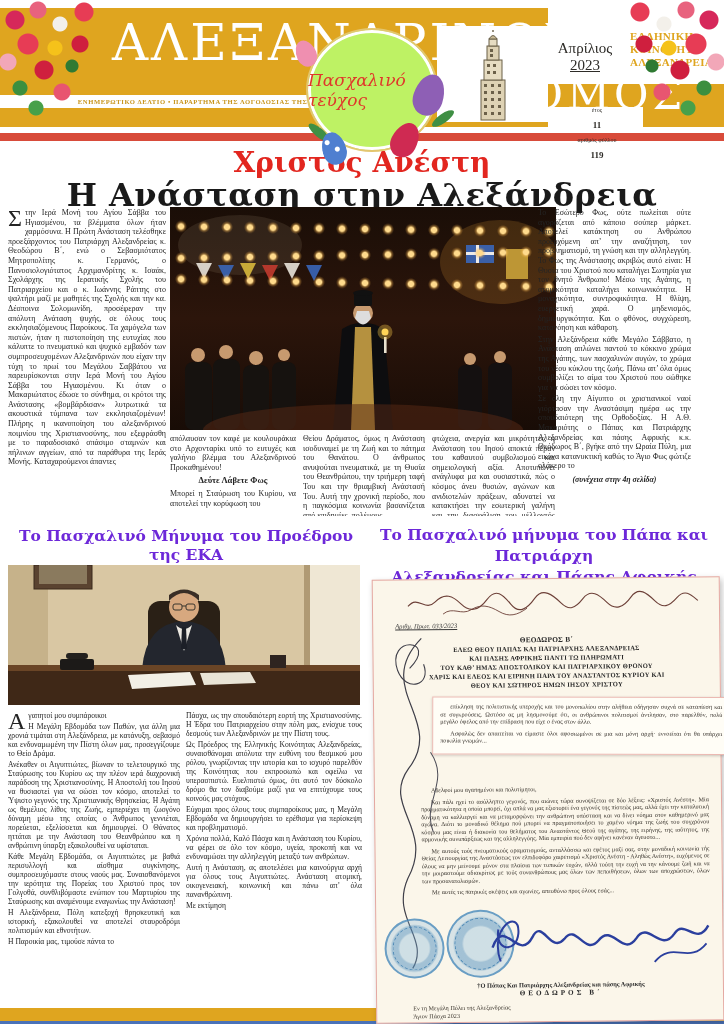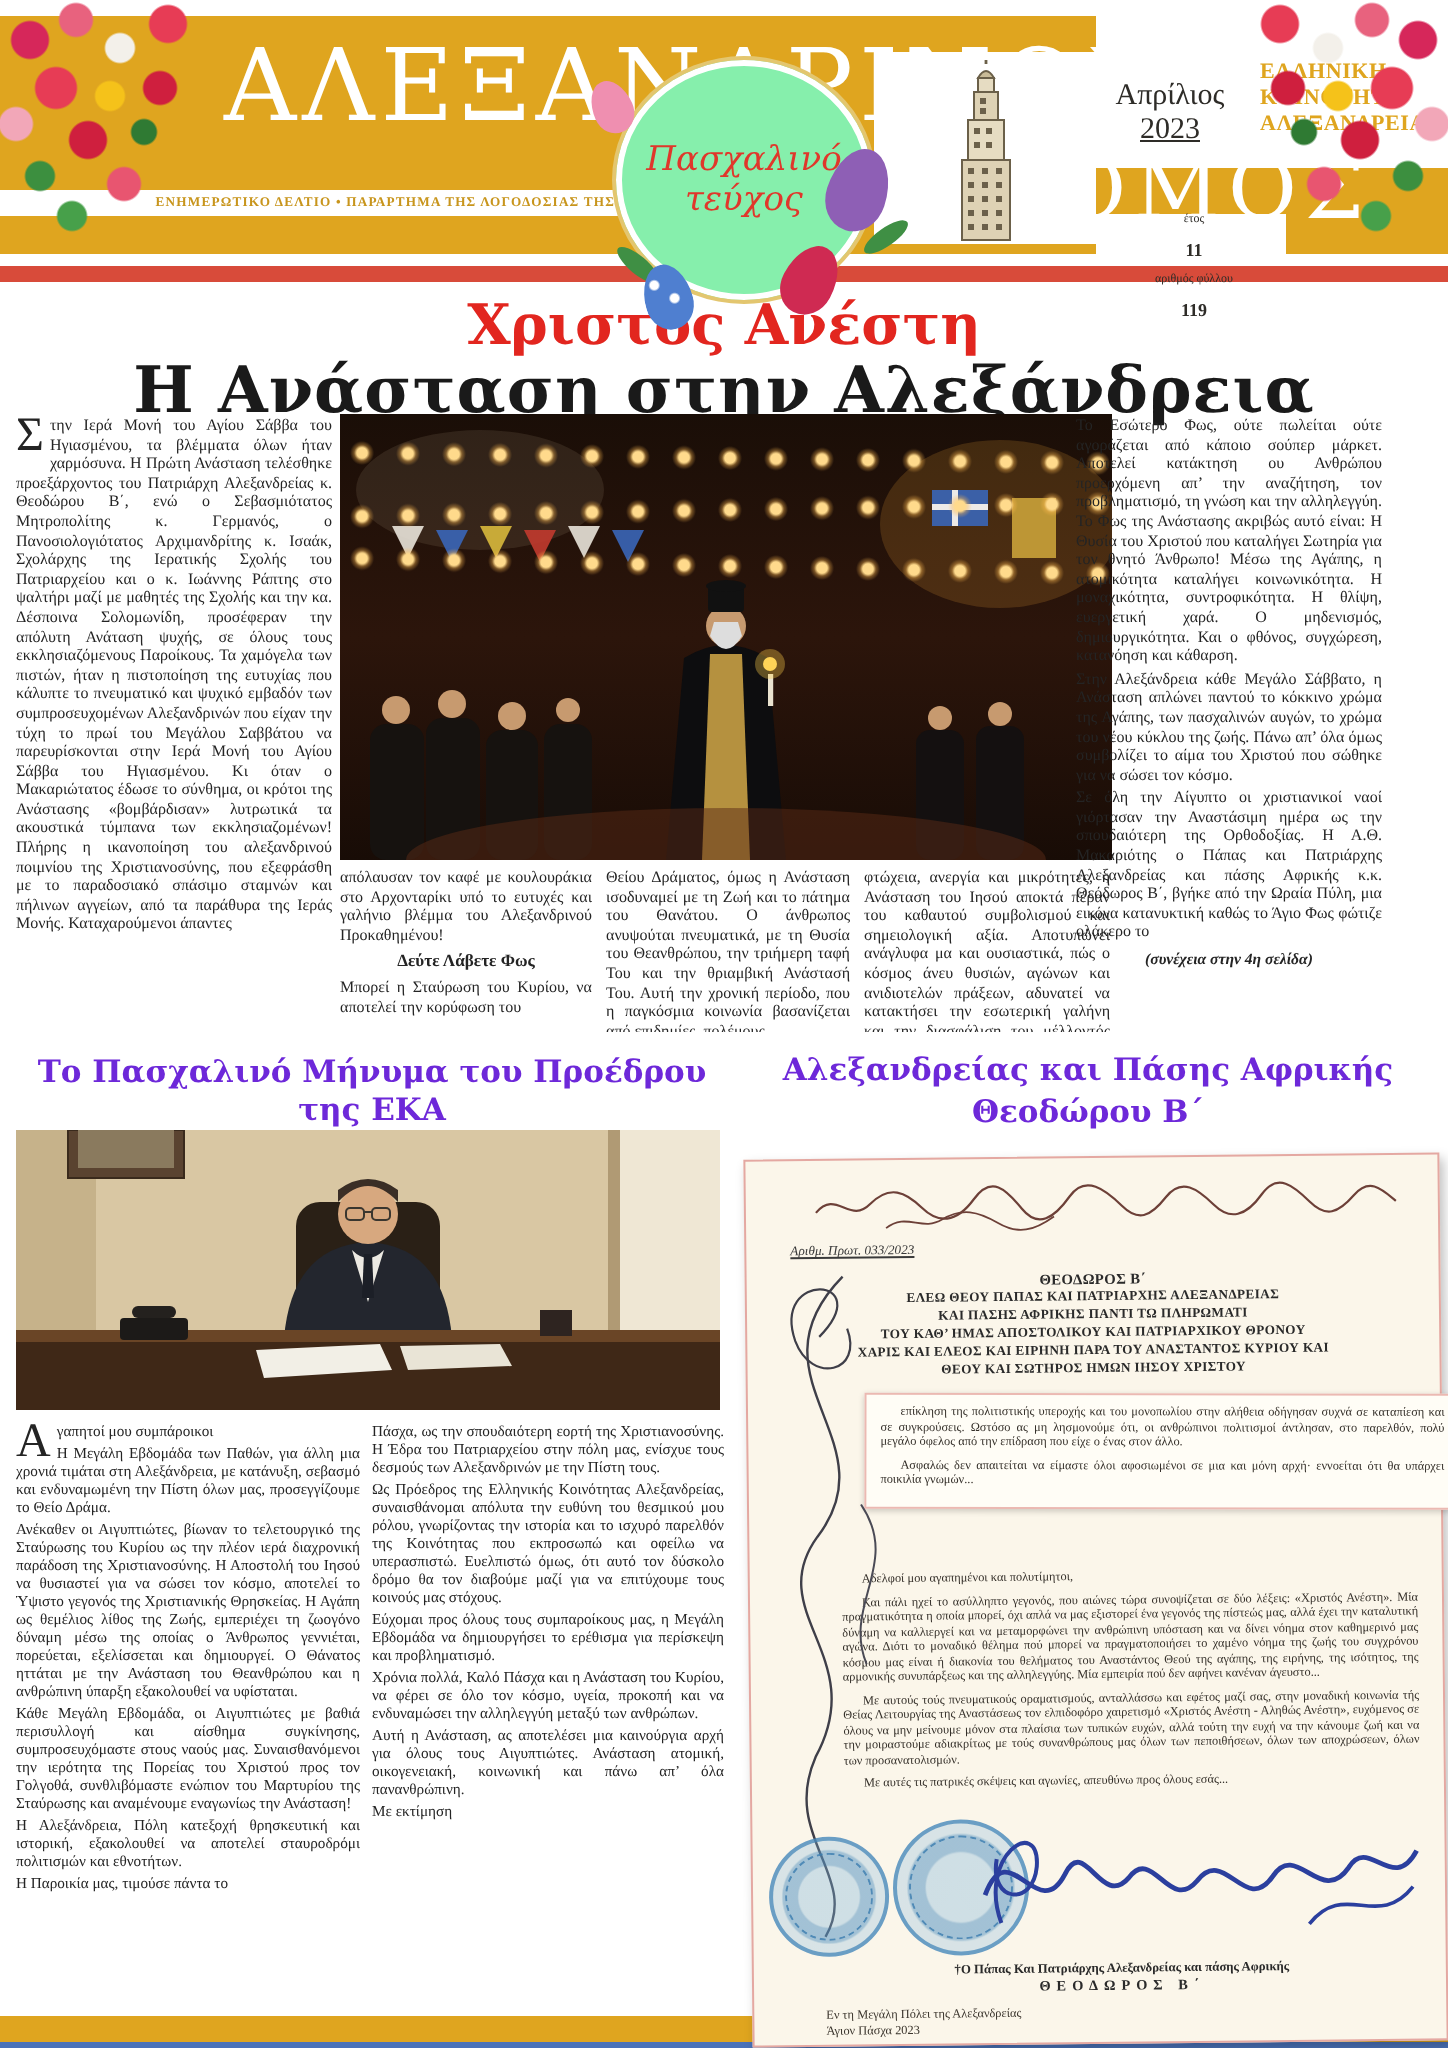--- a/index.html
+++ b/index.html
@@ -21,23 +21,23 @@
   .right-panel{left:548px;top:8px;width:176px;height:76px;background:#fff;z-index:2;}
   .date-block{left:552px;top:40px;width:66px;text-align:center;color:#2e2c28;z-index:3;}
   .date-block .m{font-size:15px;}
   .date-block .y{font-size:15px;text-decoration:underline;}
   .org-block{left:630px;top:30px;width:92px;color:#DFA51F;font-weight:700;font-size:11px;
              line-height:13px;z-index:3;letter-spacing:.3px;}
   .etos-box{left:548px;top:107px;width:92px;height:20px;background:#fff;z-index:2;
             display:flex;gap:7px;align-items:center;padding-left:3px;flex-direction:column;}
   .etos-box .lbl{font-size:6px;color:#2e2c28;line-height:6px;}
   .etos-box .val{font-size:9px;color:#2e2c28;font-weight:700;}
-  .badge{left:306px;top:28px;width:128px;height:120px;background:#86efac;border-radius:50%;
+  .badge{left:306px;top:28px;width:128px;height:120px;background:#bef264;border-radius:50%;
          border:2px solid #e3c66f;box-shadow:0 0 0 3px #fff inset;z-index:4;
-         display:flex;flex-direction:column;align-items:center;justify-content:center;}
+         display:flex;flex-direction:column;align-items:flex-start;justify-content:center;}
   .badge span{color:#E0372B;font-size:17px;font-style:italic;line-height:20px;font-family:"DejaVu Serif",serif;}
   .egg{position:absolute;border-radius:50% 50% 50% 50%/60% 60% 42% 42%;z-index:5;}
   .egg1{left:414px;top:74px;width:30px;height:42px;background:#8e5fb5;transform:rotate(18deg);}
   .egg2{left:392px;top:122px;width:26px;height:36px;background:#cf2a52;transform:rotate(28deg);}
   .egg3{left:322px;top:132px;width:24px;height:33px;background:#4f7fd0;transform:rotate(-16deg);
         background-image:radial-gradient(circle at 7px 9px,#fff 0 2px,transparent 3px),
         radial-gradient(circle at 15px 18px,#fff 0 2px,transparent 3px);}
   .egg4{left:296px;top:40px;width:20px;height:27px;background:#ef8fb0;transform:rotate(-24deg);}
   .leaf{position:absolute;background:#3f8f44;border-radius:50%;z-index:4;}
   .leaf1{left:306px;top:128px;width:26px;height:9px;transform:rotate(40deg);}
@@ -336,20 +336,21 @@
   <div class="abs pcol2 bt">
     <p>Πάσχα, ως την σπουδαιότερη εορτή της Χριστιανοσύνης. Η Έδρα του Πατριαρχείου στην πόλη μας, ενίσχυε τους δεσμούς των Αλεξανδρινών με την Πίστη τους.</p>
     <p>Ως Πρόεδρος της Ελληνικής Κοινότητας Αλεξανδρείας, συναισθάνομαι απόλυτα την ευθύνη του θεσμικού μου ρόλου, γνωρίζοντας την ιστορία και το ισχυρό παρελθόν της Κοινότητας που εκπροσωπώ και οφείλω να υπερασπιστώ. Ευελπιστώ όμως, ότι αυτό τον δύσκολο δρόμο θα τον διαβούμε μαζί για να επιτύχουμε τους κοινούς μας στόχους.</p>
     <p>Εύχομαι προς όλους τους συμπαροίκους μας, η Μεγάλη Εβδομάδα να δημιουργήσει το ερέθισμα για περίσκεψη και προβληματισμό.</p>
     <p>Χρόνια πολλά, Καλό Πάσχα και η Ανάσταση του Κυρίου, να φέρει σε όλο τον κόσμο, υγεία, προκοπή και να ενδυναμώσει την αλληλεγγύη μεταξύ των ανθρώπων.</p>
     <p>Αυτή η Ανάσταση, ας αποτελέσει μια καινούργια αρχή για όλους τους Αιγυπτιώτες. Ανάσταση ατομική, οικογενειακή, κοινωνική και πάνω απ’ όλα πανανθρώπινη.</p>
     <p class="signoff">Με εκτίμηση</p>
   </div>
 
   <div class="abs sec-head pat-head">
+    <div>Το Πασχαλινό μήνυμα του Πάπα και Πατριάρχη</div>
     <div>Αλεξανδρείας και Πάσης Αφρικής Θεοδώρου Β΄</div>
   </div>
 
   <div class="abs letter">
     <svg style="position:absolute;left:30px;top:8px;" width="300" height="30" viewBox="0 0 300 30">
       <path d="M5,18 C15,6 22,24 32,14 S50,8 58,16 S75,24 84,12 S100,7 108,17 S124,22 132,11 S150,8 158,16 S172,22 180,12 S196,8 204,16 S220,22 228,11 S244,7 252,15 S266,21 274,12 S288,9 295,15" stroke="#6d4038" fill="none" stroke-width="1.1"></path>
       <path d="M40,26 C50,18 58,28 68,22 S86,18 96,24 S114,28 124,21" stroke="#6d4038" fill="none" stroke-width=".9"></path>
     </svg>
 
     <div class="proto">Αριθμ. Πρωτ. 033/2023</div>

